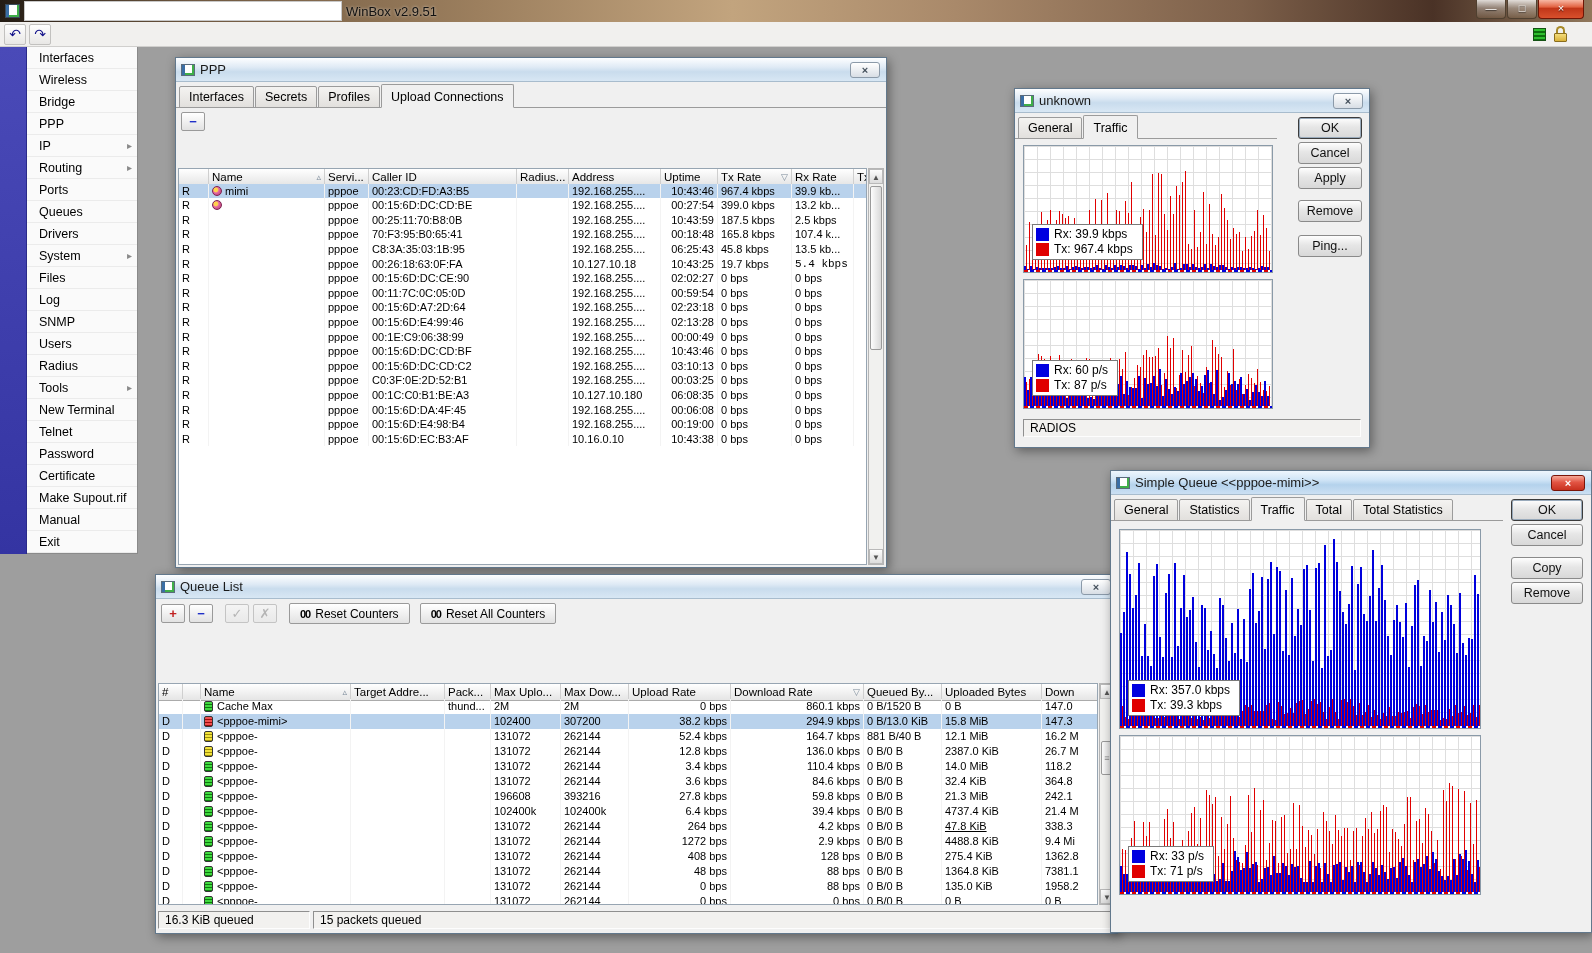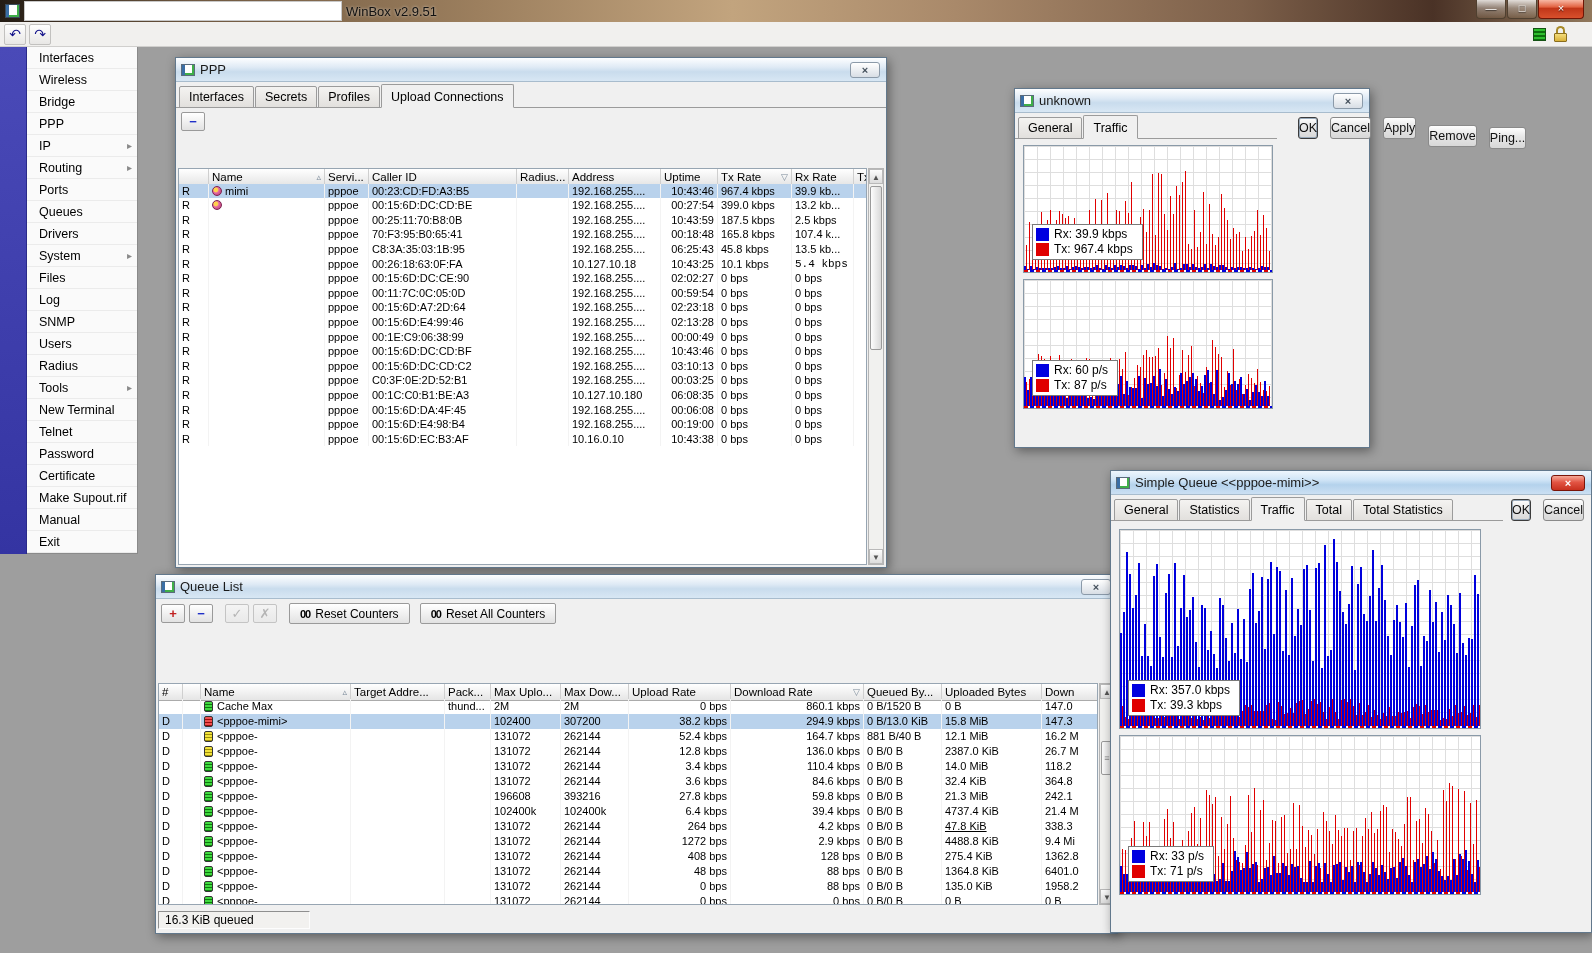--- a/index.html
+++ b/index.html
@@ -51,21 +51,21 @@
   .w-close.red { width:34px; background:linear-gradient(#f5a998,#e25443 45%,#c8311f); border-color:#7a1408; color:#fff; }
 
   .tabs { display:flex; align-items:flex-end; padding-left:3px; height:26px; border-bottom:1px solid #9b9b9b; }
   .tab { position:relative; margin:0 1px -1px 0; padding:3px 9px 3px; font-size:12.5px; white-space:nowrap;
     background:linear-gradient(#f4f3f1,#e2e0dd); border:1px solid #9b9b9b; border-radius:2px 2px 0 0; cursor:default; }
   .tab.active { background:#f0f0f0; border-bottom:1px solid #f0f0f0; padding-top:5px; }
 
   .btn { height:22px; line-height:20px; text-align:center; font-size:12.5px; color:#111;
     border:1px solid #8a8a8a; border-radius:3px; background:linear-gradient(#fefefe,#e6e6e6 45%,#d8d8d8); cursor:default; }
   .btn.default { border:1px solid #3c3c3c; box-shadow:inset 0 0 0 1px #9ab; }
-  .btn-col { position:absolute; display:flex; gap:12px; }
+  .btn-col { position:absolute; display:flex; flex-direction:column; gap:3px; }
 
   
   .table-wrap { position:absolute; background:#fff; border:1px solid #97a5b2; overflow:hidden; }
   .tr { display:flex; }
   .td { padding:0 3px; overflow:hidden; white-space:nowrap; border-right:1px solid #f3f3f3; }
   .tr.selected .td { background:#b9d2ec; }
   .th { display:flex; justify-content:space-between; align-items:center; padding:0 3px; overflow:hidden; white-space:nowrap;
     background:linear-gradient(#ffffff,#e5e5e5); border-right:1px solid #cfcfcf; border-bottom:1px solid #ababab; font-size:11.5px; }
   .sort-glyph { color:#7a8a99; font-size:9px; margin-left:2px; }
   .right { text-align:right; }
@@ -365,21 +365,21 @@
             <div class="td" style="width: 14px; flex: 0 0 auto;"></div>
           </div>
           <div class="tr">
             <div class="td" style="width: 30px; flex: 0 0 auto;">R</div>
             <div class="td" style="width: 116px; flex: 0 0 auto;"></div>
             <div class="td" style="width: 44px; flex: 0 0 auto;">pppoe</div>
             <div class="td" style="width: 148px; flex: 0 0 auto;">00:26:18:63:0F:FA</div>
             <div class="td" style="width: 52px; flex: 0 0 auto;"></div>
             <div class="td" style="width: 92px; flex: 0 0 auto;">10.127.10.18</div>
             <div class="td right" style="width: 57px; flex: 0 0 auto;">10:43:25</div>
-            <div class="td" style="width: 74px; flex: 0 0 auto;">10.1 kbps</div>
+            <div class="td" style="width: 74px; flex: 0 0 auto;">19.7 kbps</div>
             <div class="td" style="width: 62px; flex: 0 0 auto; font-family: Liberation Mono, monospace;">5.4 kbps</div>
             <div class="td" style="width: 14px; flex: 0 0 auto;"></div>
           </div>
           <div class="tr">
             <div class="td" style="width: 30px; flex: 0 0 auto;">R</div>
             <div class="td" style="width: 116px; flex: 0 0 auto;"></div>
             <div class="td" style="width: 44px; flex: 0 0 auto;">pppoe</div>
             <div class="td" style="width: 148px; flex: 0 0 auto;">00:15:6D:DC:CE:90</div>
             <div class="td" style="width: 52px; flex: 0 0 auto;"></div>
             <div class="td" style="width: 92px; flex: 0 0 auto;">192.168.255....</div>
@@ -894,20 +894,23 @@
           <div class="bar red" style="left: 232.9px; height: 28.905%;"></div>
           <div class="bar blue" style="left: 234.4px; height: 10.645%;"></div>
           <div class="bar red" style="left: 235.9px; height: 18.6967%;"></div>
           <div class="bar blue" style="left: 237.4px; height: 7.7088%;"></div>
           <div class="bar red" style="left: 238.9px; height: 12.7286%;"></div>
           <div class="bar blue" style="left: 240.4px; height: 19.2883%;"></div>
           <div class="bar red" style="left: 241.9px; height: 11.5742%;"></div>
           <div class="bar blue" style="left: 243.4px; height: 7.58809%;"></div>
           <div class="bar red" style="left: 244.9px; height: 15.5398%;"></div>
         </div>
+      <div class="statusbar" id="unk-status">
+        <div class="status-cell">RADIOS</div>
+      </div>
     </div>
   </div>
 
   <div class="win" id="win-ql">
     <div class="tbar">
       <div class="w-icon"></div>
       <div class="w-title">Queue List</div>
       <div class="w-close">×</div>
     </div>
     <div id="ql-body">
@@ -1125,21 +1128,21 @@
             <div class="td" style="width: 18px; flex: 0 0 auto;"></div>
             <div class="td" style="width: 150px; flex: 0 0 auto;"><span class="q-icon green"></span>&lt;pppoe-</div>
             <div class="td" style="width: 94px; flex: 0 0 auto;"></div>
             <div class="td" style="width: 46px; flex: 0 0 auto;"></div>
             <div class="td" style="width: 70px; flex: 0 0 auto;">131072</div>
             <div class="td" style="width: 68px; flex: 0 0 auto;">262144</div>
             <div class="td right" style="width: 102px; flex: 0 0 auto;">48 bps</div>
             <div class="td right" style="width: 133px; flex: 0 0 auto;">88 bps</div>
             <div class="td" style="width: 78px; flex: 0 0 auto;">0 B/0 B</div>
             <div class="td" style="width: 100px; flex: 0 0 auto;">1364.8 KiB</div>
-            <div class="td" style="width: 59px; flex: 0 0 auto;">6401.0</div>
+            <div class="td" style="width: 59px; flex: 0 0 auto;">7381.1</div>
           </div>
           <div class="tr">
             <div class="td" style="width: 24px; flex: 0 0 auto;">D</div>
             <div class="td" style="width: 18px; flex: 0 0 auto;"></div>
             <div class="td" style="width: 150px; flex: 0 0 auto;"><span class="q-icon green"></span>&lt;pppoe-</div>
             <div class="td" style="width: 94px; flex: 0 0 auto;"></div>
             <div class="td" style="width: 46px; flex: 0 0 auto;"></div>
             <div class="td" style="width: 70px; flex: 0 0 auto;">131072</div>
             <div class="td" style="width: 68px; flex: 0 0 auto;">262144</div>
             <div class="td right" style="width: 102px; flex: 0 0 auto;">0 bps</div>
@@ -1165,20 +1168,21 @@
         </div>
       <div class="vscroll" id="ql-scroll">
         <div class="sb-btn">▲</div>
         <div class="sb-track">
             <div class="sb-thumb" style="top:22%;height:34px">≡</div>
           </div>
         <div class="sb-btn">▼</div>
       </div>
       <div class="statusbar" id="ql-status">
         <div class="status-cell cell-a">16.3 KiB queued</div>
+        <div class="status-cell cell-b">15 packets queued</div>
       </div>
     </div>
   </div>
 
   <div class="win active" id="win-sq">
     <div class="tbar">
       <div class="w-icon"></div>
       <div class="w-title">Simple Queue &lt;&lt;pppoe-mimi&gt;&gt;</div>
       <div class="w-close red">×</div>
     </div>

